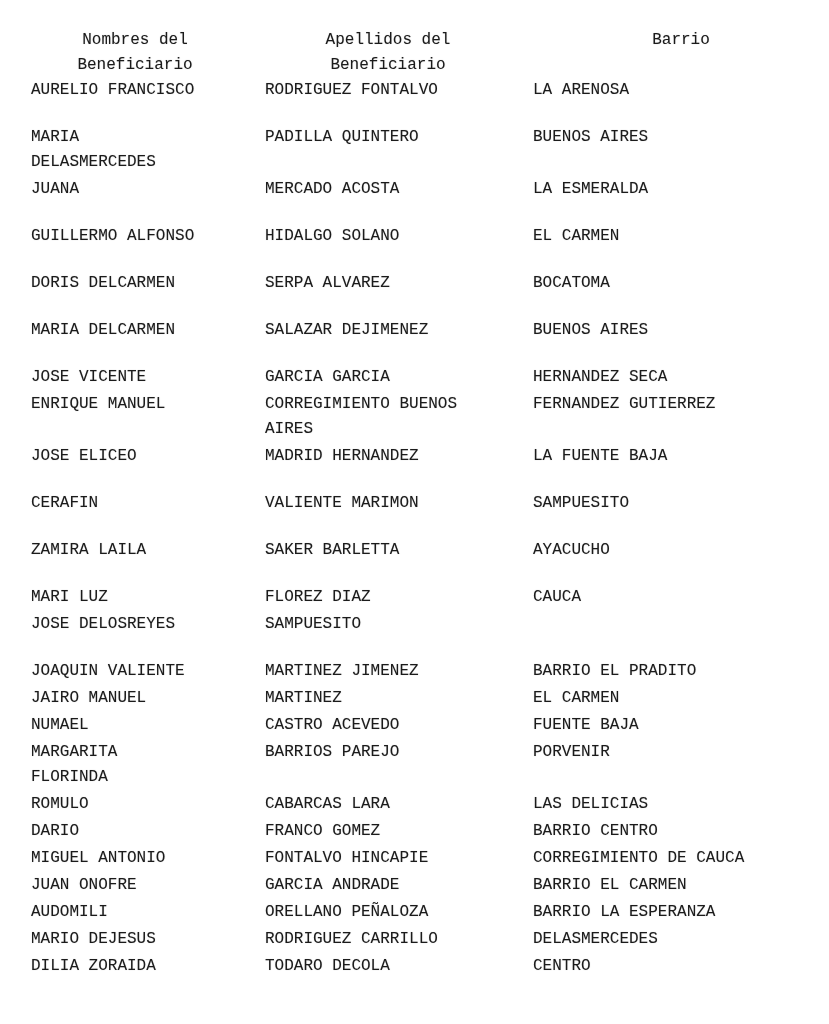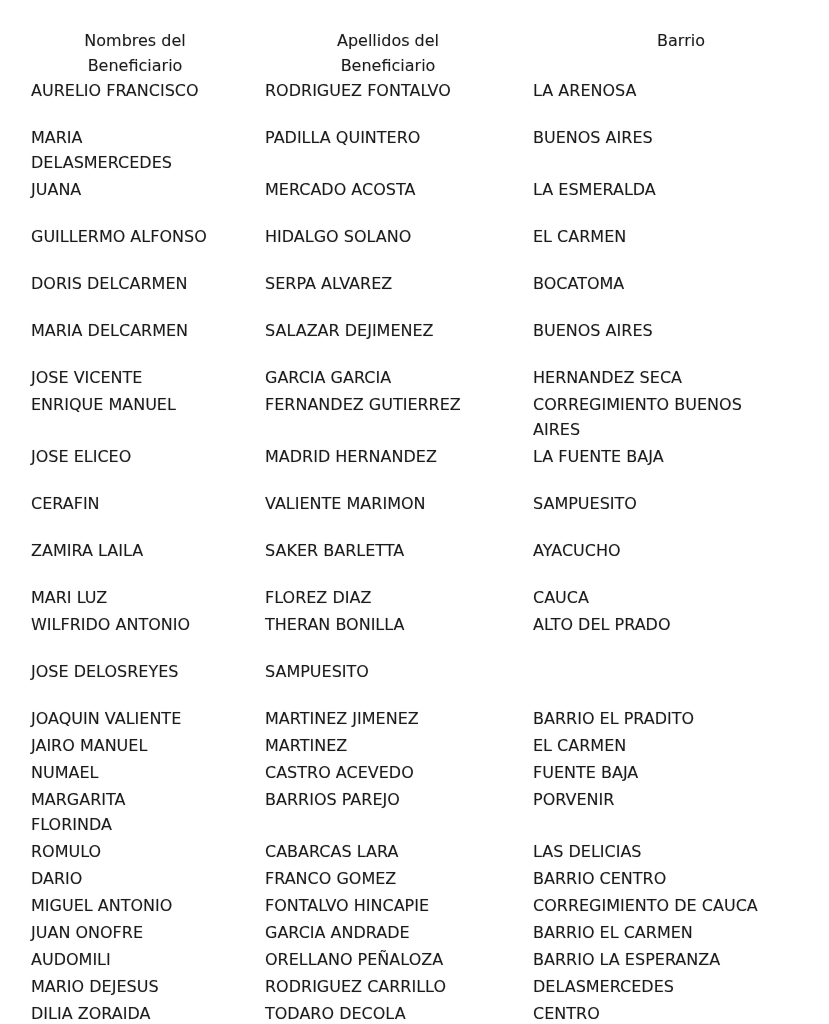--- a/index.html
+++ b/index.html
@@ -18,20 +18,21 @@
     
     text-shadow: 0 0 1px rgba(110,110,110,0.45);
   }
   .doc {
     padding: 28px 0 0 31px;
   }
   .grid-row {
     display: grid;
     grid-template-columns: 234px 268px 296px;
     align-items: start;
+    font-family: Liberation Mono, monospace;
   }
   .cell {
     white-space: pre;          
     padding-right: 6px;
   }
   
   .hdr-cell {
     text-align: center;
     white-space: pre;
   }
@@ -94,23 +95,23 @@
   </div>
 
   <div class="grid-row row">
     <div class="cell c1">JOSE VICENTE</div>
     <div class="cell c2">GARCIA GARCIA</div>
     <div class="cell c3">HERNANDEZ SECA</div>
   </div>
 
   <div class="grid-row row">
     <div class="cell c1">ENRIQUE MANUEL</div>
-    <div class="cell c2">FERNANDEZ GUTIERREZ</div>
     <div class="cell c3">CORREGIMIENTO BUENOS
 AIRES</div>
+    <div class="cell c2">FERNANDEZ GUTIERREZ</div>
   </div>
 
   <div class="grid-row row spacer">
     <div class="cell c1">JOSE ELICEO</div>
     <div class="cell c2">MADRID HERNANDEZ</div>
     <div class="cell c3">LA FUENTE BAJA</div>
   </div>
 
   <div class="grid-row row spacer">
     <div class="cell c1">CERAFIN</div>
@@ -123,25 +124,20 @@
     <div class="cell c2">SAKER BARLETTA</div>
     <div class="cell c3">AYACUCHO</div>
   </div>
 
   <div class="grid-row row">
     <div class="cell c1">MARI LUZ</div>
     <div class="cell c2">FLOREZ DIAZ</div>
     <div class="cell c3">CAUCA</div>
   </div>
 
-  <div class="grid-row row spacer">
-    <div class="cell c1">WILFRIDO ANTONIO</div>
-    <div class="cell c2">THERAN BONILLA</div>
-    <div class="cell c3">ALTO DEL PRADO</div>
-  </div>
 
   <div class="grid-row row spacer">
     <div class="cell c1">JOSE DELOSREYES</div>
     <div class="cell c3">SAMPUESITO</div>
   </div>
 
   <div class="grid-row row">
     <div class="cell c1">JOAQUIN VALIENTE</div>
     <div class="cell c2">MARTINEZ JIMENEZ</div>
     <div class="cell c3">BARRIO EL PRADITO</div>

